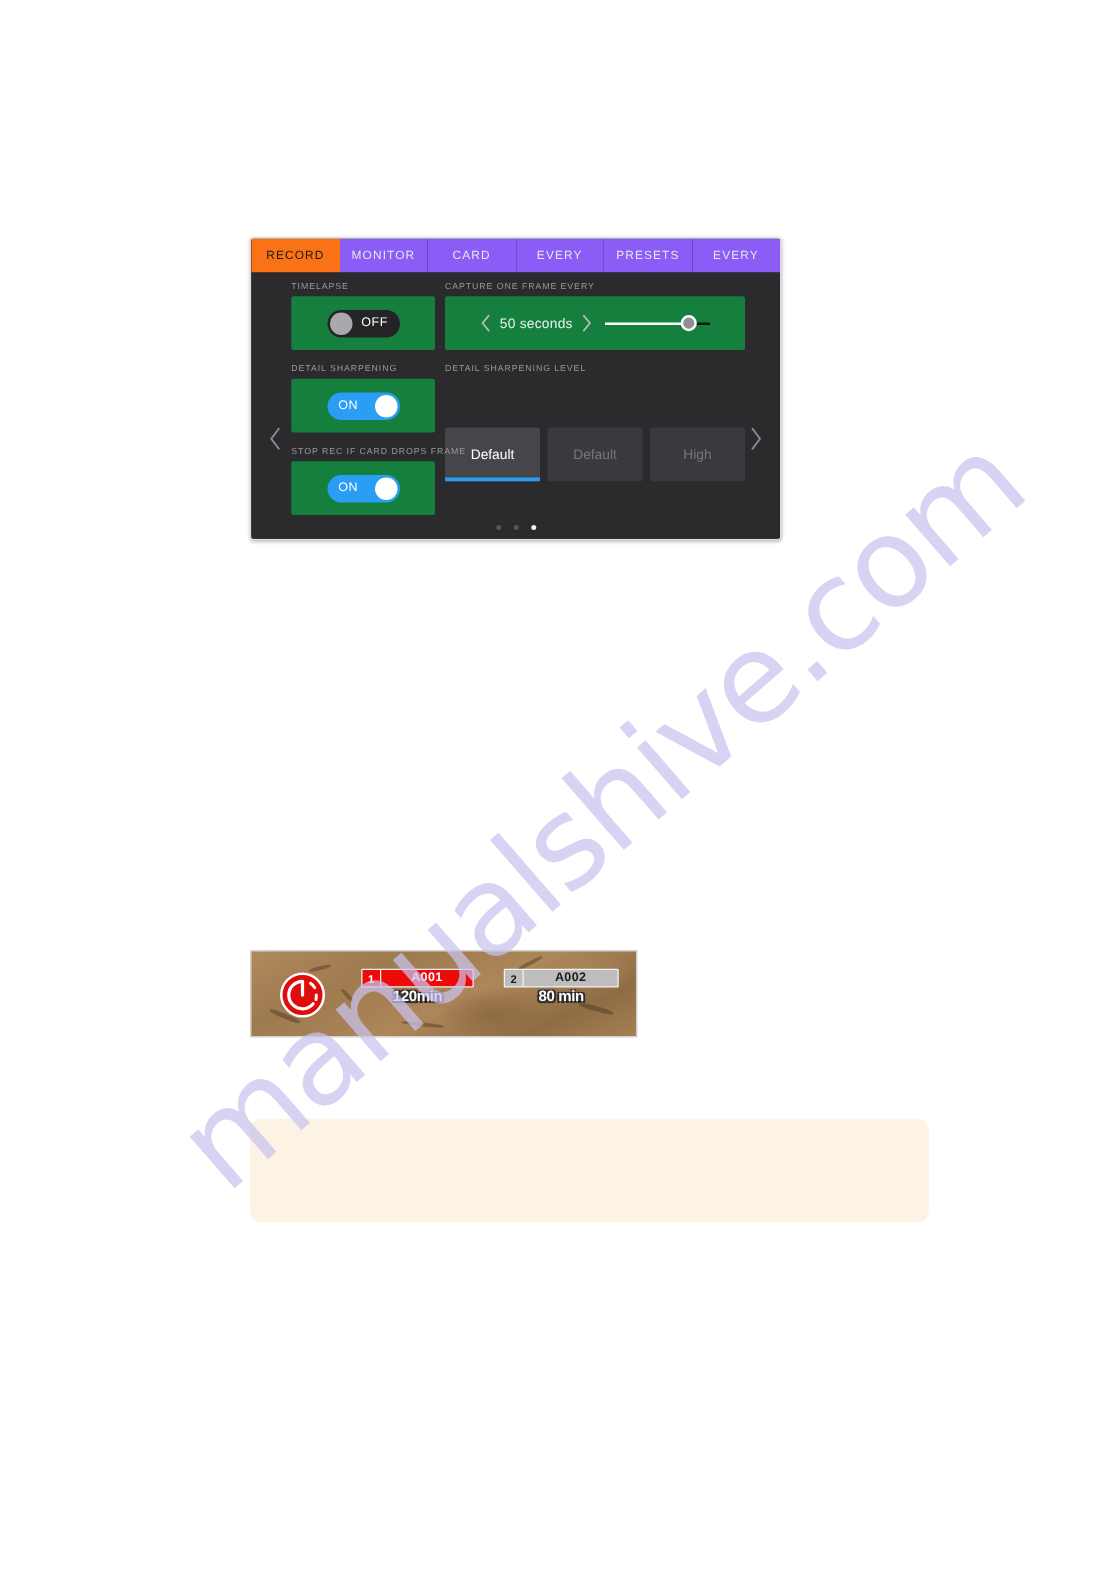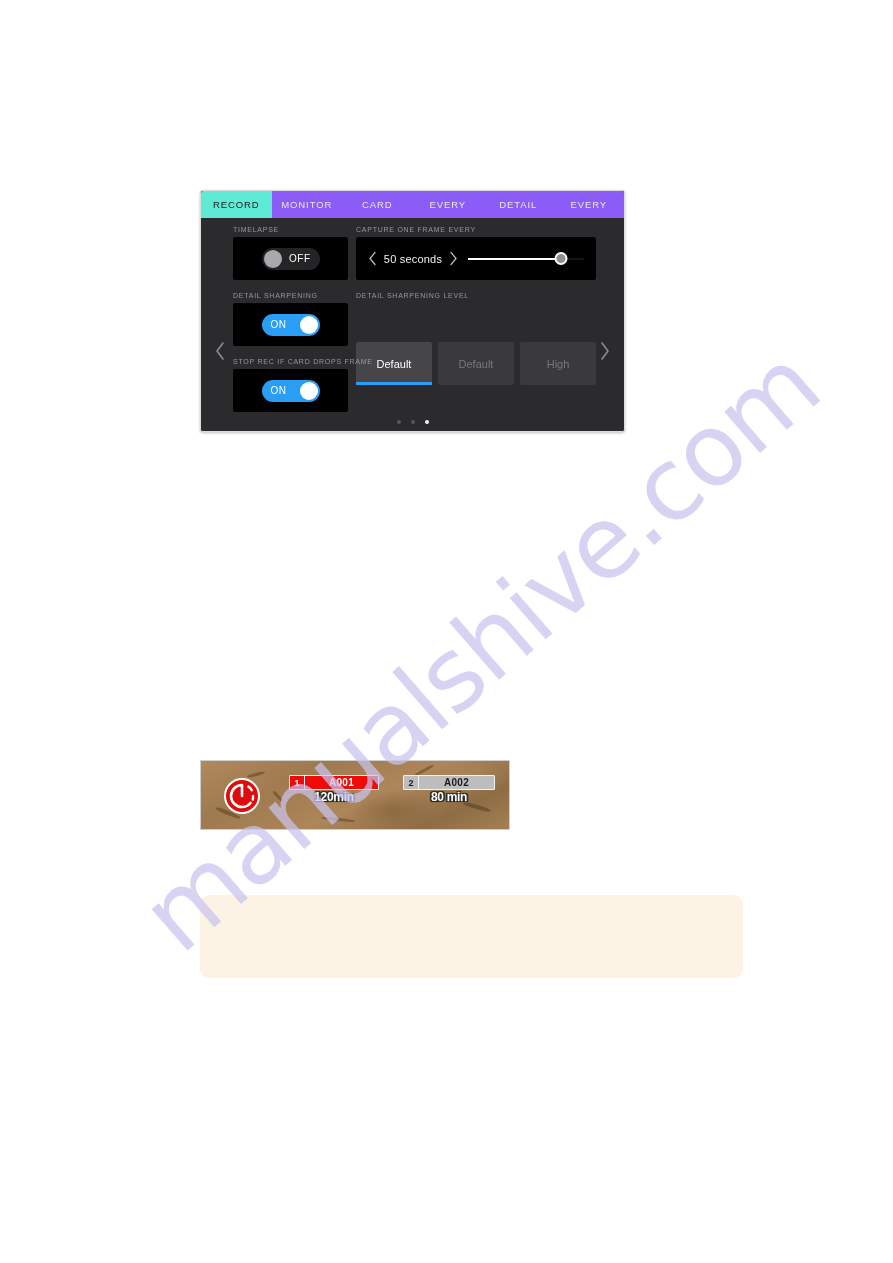--- a/index.html
+++ b/index.html
@@ -70,21 +70,21 @@
     display: flex;
     align-items: center;
     justify-content: center;
     font-size: 9.5px;
     letter-spacing: .9px;
     color: #e8e8e8;
     font-weight: 400;
     background: #8b5cf6;
   }
   .tab.active {
-    background: #5eead4;
+    background: #f97316;
     color: #1a1a1a;
     font-weight: 400;
   }
 
   
   .panel-body {
     position: relative;
     height: 215px;
     background: #2b2b2d;
     padding: 0;
@@ -122,21 +122,21 @@
     font-size: 7px;
     letter-spacing: .75px;
     color: #98989d;
     text-transform: uppercase;
     margin-bottom: 4px;
     white-space: nowrap;
     font-family: "Liberation Sans", sans-serif;
   }
 
   .field-box {
-    background: #000000;
+    background: #15803d;
     border-radius: 2px;
     display: flex;
     align-items: center;
   }
 
   
   .toggle-box {
     width: 115px;
     height: 43px;
     justify-content: center;
@@ -165,21 +165,21 @@
     border-radius: 50%;
     top: 2px;
   }
   .toggle.on  .toggle-knob { background: #ffffff; right: 2px; }
   .toggle.off .toggle-knob { background: #a8a8ad; left: 2px; }
 
   
   .slider-box {
     width: 240px;
     height: 43px;
-    padding: 0 12px;
+    padding: 0 28px;
     gap: 6px;
   }
   .stepper {
     display: flex;
     align-items: center;
     gap: 5px;
     flex: 0 0 auto;
   }
   .stepper-arrow {
     color: #b8b8bd;
@@ -378,21 +378,21 @@
       <div class="tab">
         <span>MONITOR</span>
       </div>
       <div class="tab">
         <span>CARD</span>
       </div>
       <div class="tab">
         <span>EVERY</span>
       </div>
       <div class="tab">
-        <span>DETAIL</span>
+        <span>PRESETS</span>
       </div>
       <div class="tab">
         <span>EVERY</span>
       </div>
     </div>
 
     <div class="panel-body">
 
       <div class="nav-arrow" id="nav-prev">
         <svg width="12" height="20" viewBox="0 0 12 20" fill="none" aria-hidden="true">

